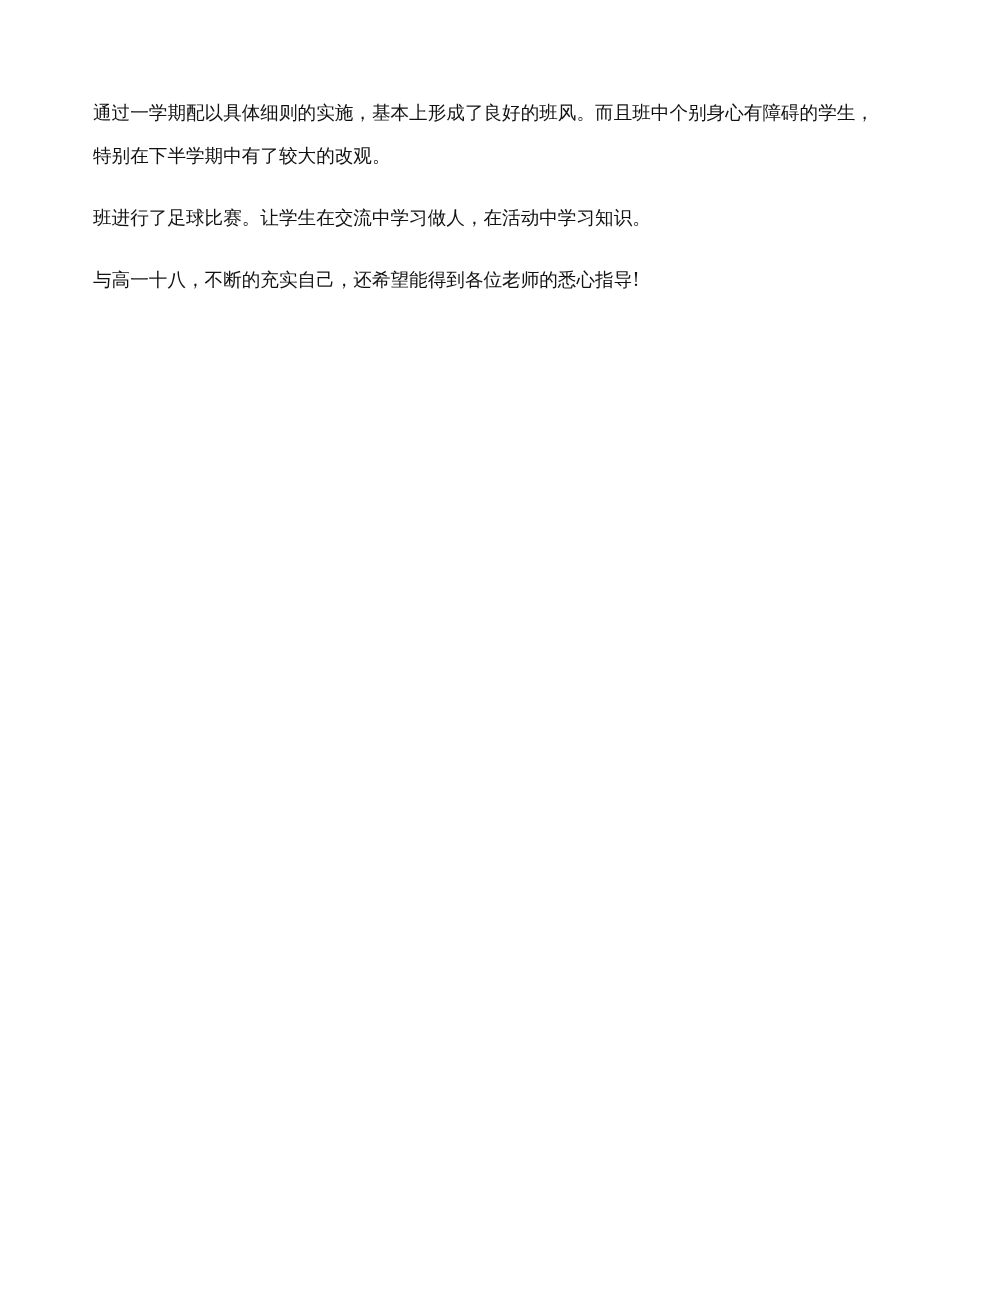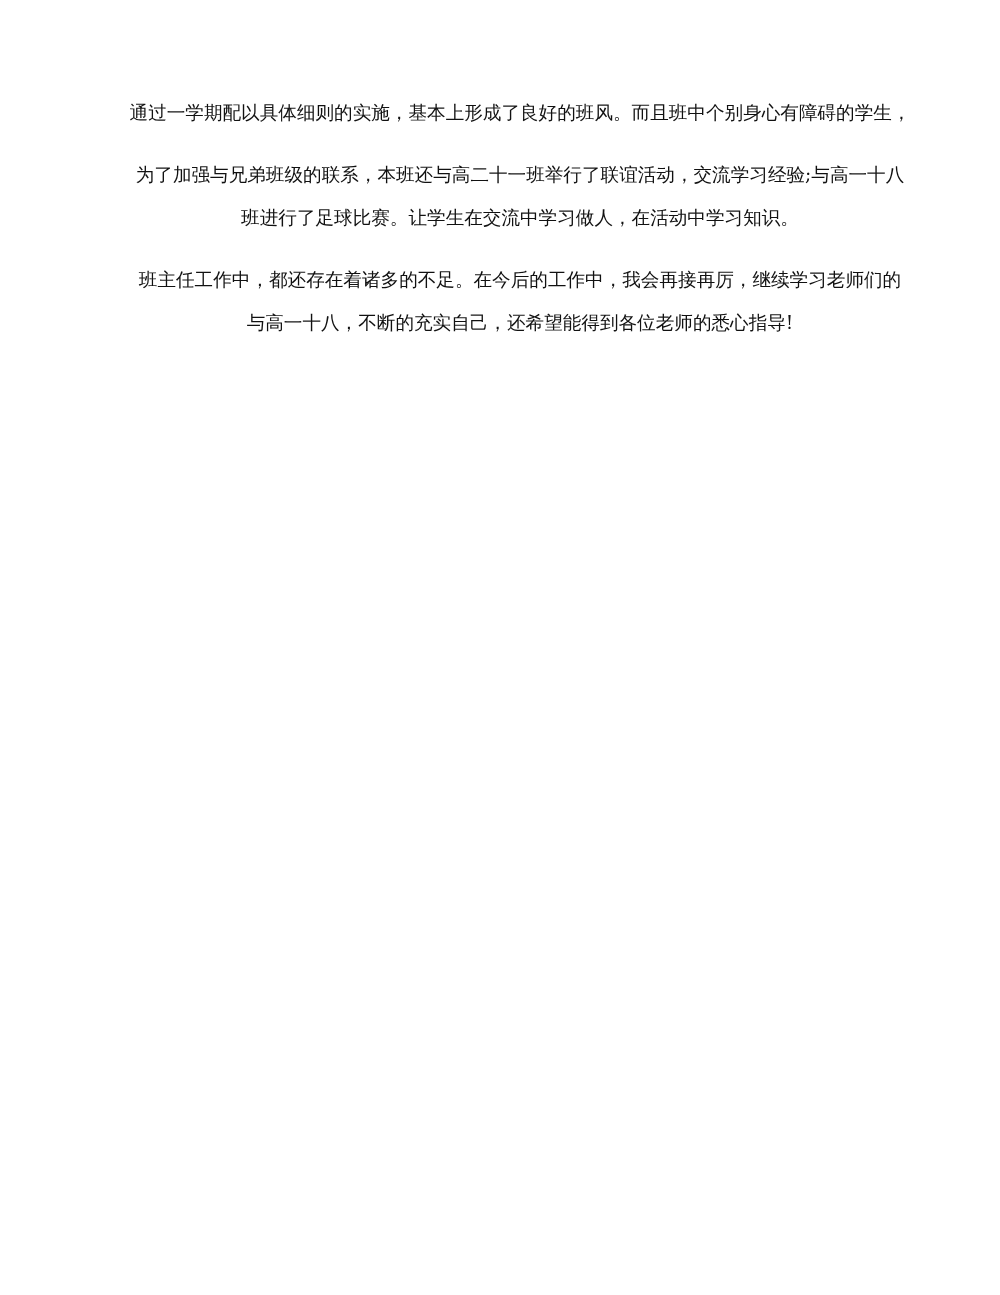--- a/index.html
+++ b/index.html
@@ -10,45 +10,43 @@
     body {
       width: 1000px;
       height: 1295px;
       position: relative;
       overflow: hidden;
       font-family: "DejaVu Serif", "Liberation Serif", serif;
       color: #111111;
     }
     .page {
       position: absolute;
-      left: 110px;
+      left: 93px;
       top: 91px;
       width: 820px;
-      text-align: center;
     }
     .para {
       margin: 0 0 19px 0;
     }
     .line {
       display: block;
       font-size: 18.6px;
       line-height: 43px;
       height: 43px;
       white-space: nowrap;
       letter-spacing: 0px;
     }
   </style>
 </head>
 <body>
 
 <div class="page">
   <div class="para">
     <span class="line">通过一学期配以具体细则的实施，基本上形成了良好的班风。而且班中个别身心有障碍的学生，</span>
+    <span class="line">特别在下半学期中有了较大的改观。</span>
   </div>
   <div class="para">
-    <span class="line">为了加强与兄弟班级的联系，本班还与高二十一班举行了联谊活动，交流学习经验;与高一十八</span>
     <span class="line">班进行了足球比赛。让学生在交流中学习做人，在活动中学习知识。</span>
   </div>
   <div class="para">
-    <span class="line">班主任工作中，都还存在着诸多的不足。在今后的工作中，我会再接再厉，继续学习老师们的</span>
     <span class="line">与高一十八，不断的充实自己，还希望能得到各位老师的悉心指导!</span>
   </div>
 </div>
 
 </body></html>

